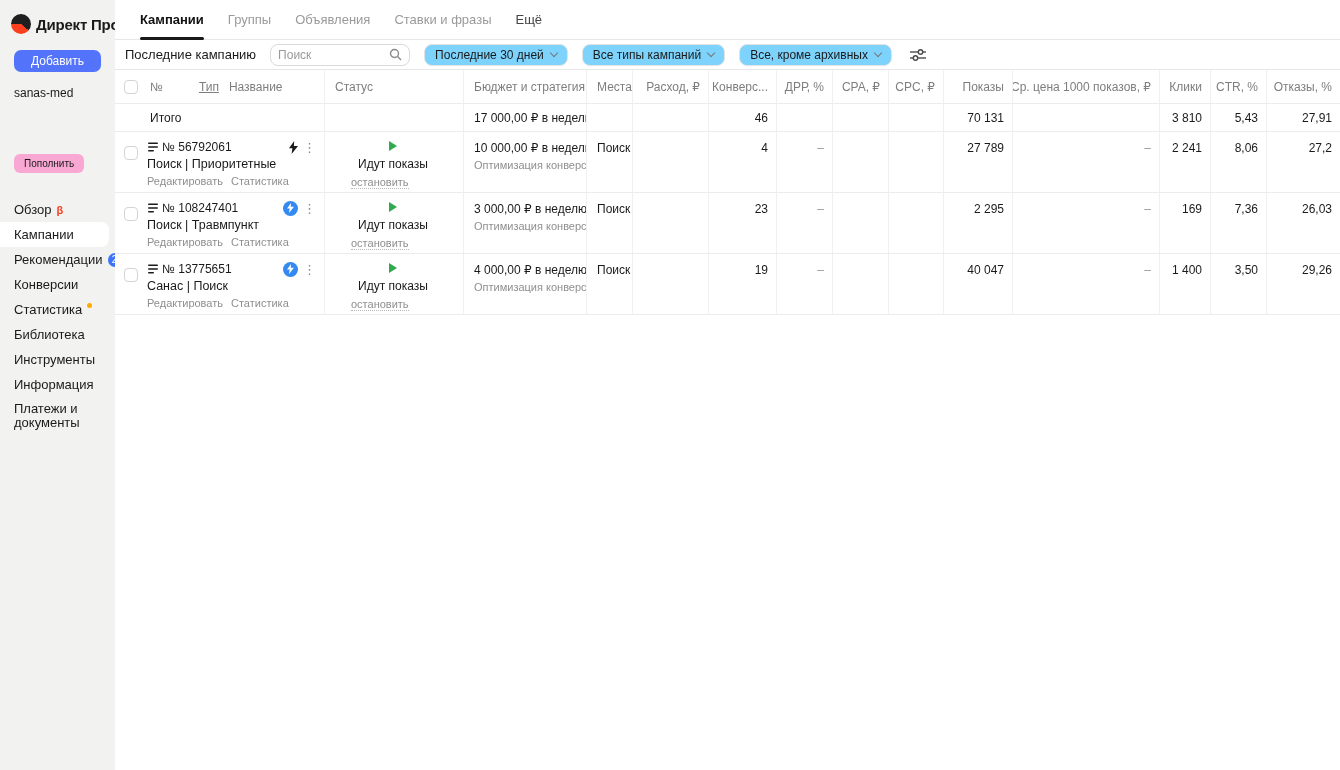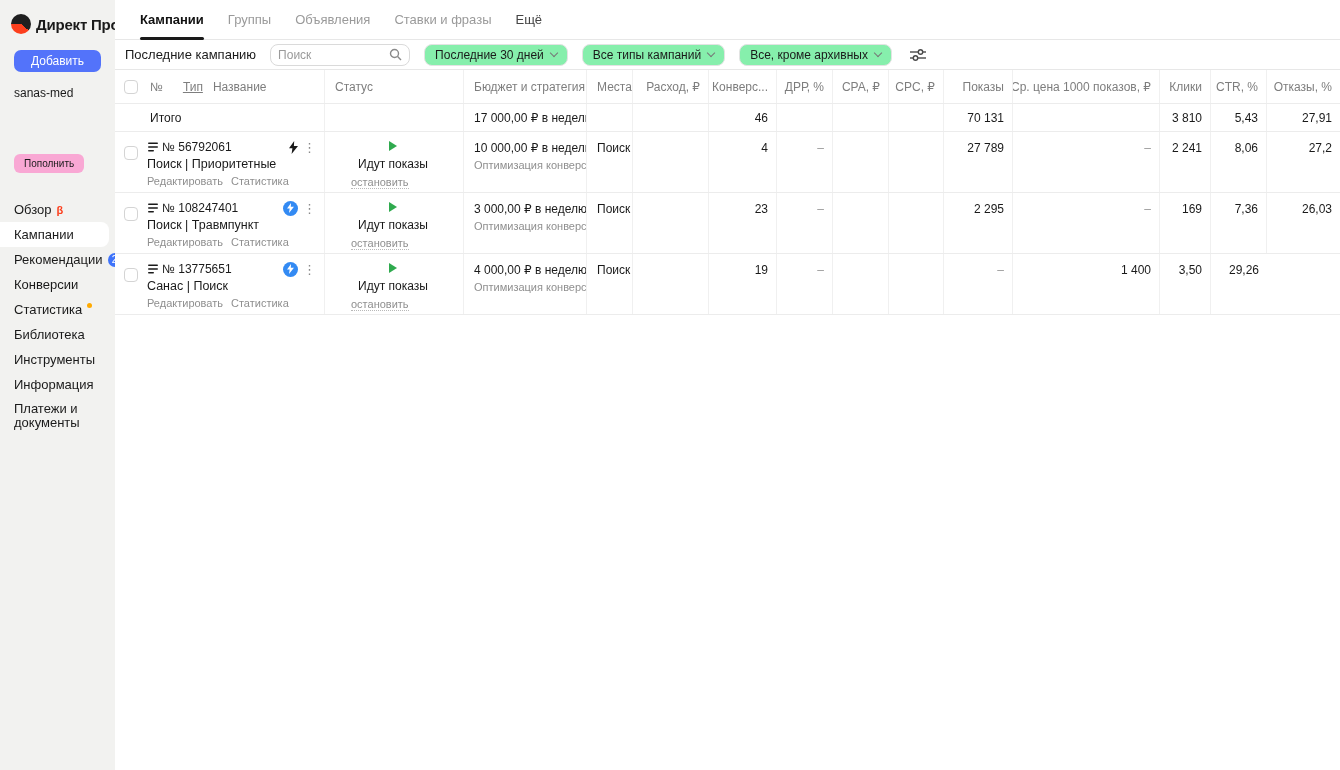--- a/index.html
+++ b/index.html
@@ -45,21 +45,21 @@
   .toolbar { height:30px; flex-shrink:0; border-bottom:1px solid #e7e7e7; display:flex;
     align-items:center; gap:14px; padding-left:10px; }
   .add-campaign { background:none; border:none; font-size:13px; font-family:inherit;
     color:#1a1a1a; cursor:pointer; padding:0 0 0 0; }
   .search { width:140px; height:22px; border:1px solid #dadada; border-radius:8px;
     display:flex; align-items:center; padding:0 7px; gap:5px; background:#fff; }
   .search input { flex:1; min-width:0; border:none; outline:none; font-size:12px;
     font-family:inherit; background:transparent; color:#1a1a1a; }
   .search input::placeholder { color:#9a9a9a; }
   .select { height:22px; display:inline-flex; align-items:center; gap:7px; border:1px solid #e3e3e3;
-    border-radius:8px; padding:0 10px; font-size:12px; color:#1a1a1a; cursor:pointer; background:#86efac;
+    border-radius:8px; padding:0 10px; font-size:12px; color:#1a1a1a; cursor:pointer; background:#7dd3fc;
     white-space:nowrap; }
   .chev { width:6px; height:6px; border-right:1.4px solid #777; border-bottom:1.4px solid #777;
     transform:rotate(45deg); margin-top:-3px; flex-shrink:0; }
   .filter-btn { background:none; border:none; cursor:pointer; display:flex; align-items:center;
     padding:2px; margin-left:2px; }
 
   
   .tbl { flex:1; min-height:0; }
   .trow { display:grid;
     grid-template-columns:210px 139px 123px 46px 76px 68px 56px 56px 55px 69px 147px 51px 56px 73px;
@@ -67,21 +67,21 @@
   .cell { border-right:1px solid #f0f0f0; padding:8px 12px 6px 10px; font-size:12px;
     min-width:0; overflow:hidden; white-space:nowrap; }
   .cell:last-child { border-right:none; }
   .num { text-align:right; padding-right:8px; padding-left:4px; }
 
   .thead { height:34px; }
   .thead .cell { display:flex; align-items:center; color:#7e7e7e; font-size:12px;
     padding-top:0; padding-bottom:0; cursor:pointer; }
   .thead .num { justify-content:flex-end; }
   .hcell-name { padding-left:9px; cursor:default; }
-  .h-num { margin-left:12px; } .h-type { margin-left:20px;text-decoration:underline; } .h-name { margin-left:10px; }
+  .h-num { margin-left:12px; } .h-type { margin-left:36px;text-decoration:underline; } .h-name { margin-left:10px; }
 
   .totals { height:28px; }
   .totals .cell { display:flex; align-items:center; padding-top:0; padding-bottom:0; }
   .totals .num { justify-content:flex-end; }
   .totals-label { padding-left:35px; }
 
   .body-row { height:61px; }
   .body-row .num { padding-top:9px; }
   .dash { color:#9a9a9a; }
 
@@ -384,20 +384,21 @@
         <div class="cell budget-cell">
           <div>4 000,00 ₽ в неделю</div>
           <div class="strategy">Оптимизация конверсий</div>
         </div>
         <div class="cell places-cell">Поиск</div>
         <div class="cell num"></div>
         <div class="cell num">19</div>
         <div class="cell num dash">–</div>
         <div class="cell num"></div>
         <div class="cell num"></div>
+        <div class="cell num">40 047</div>
         <div class="cell num dash">–</div>
         <div class="cell num">1 400</div>
         <div class="cell num">3,50</div>
         <div class="cell num">29,26</div>
       </div>
 
     </div>
   </main>
 </div>
 

